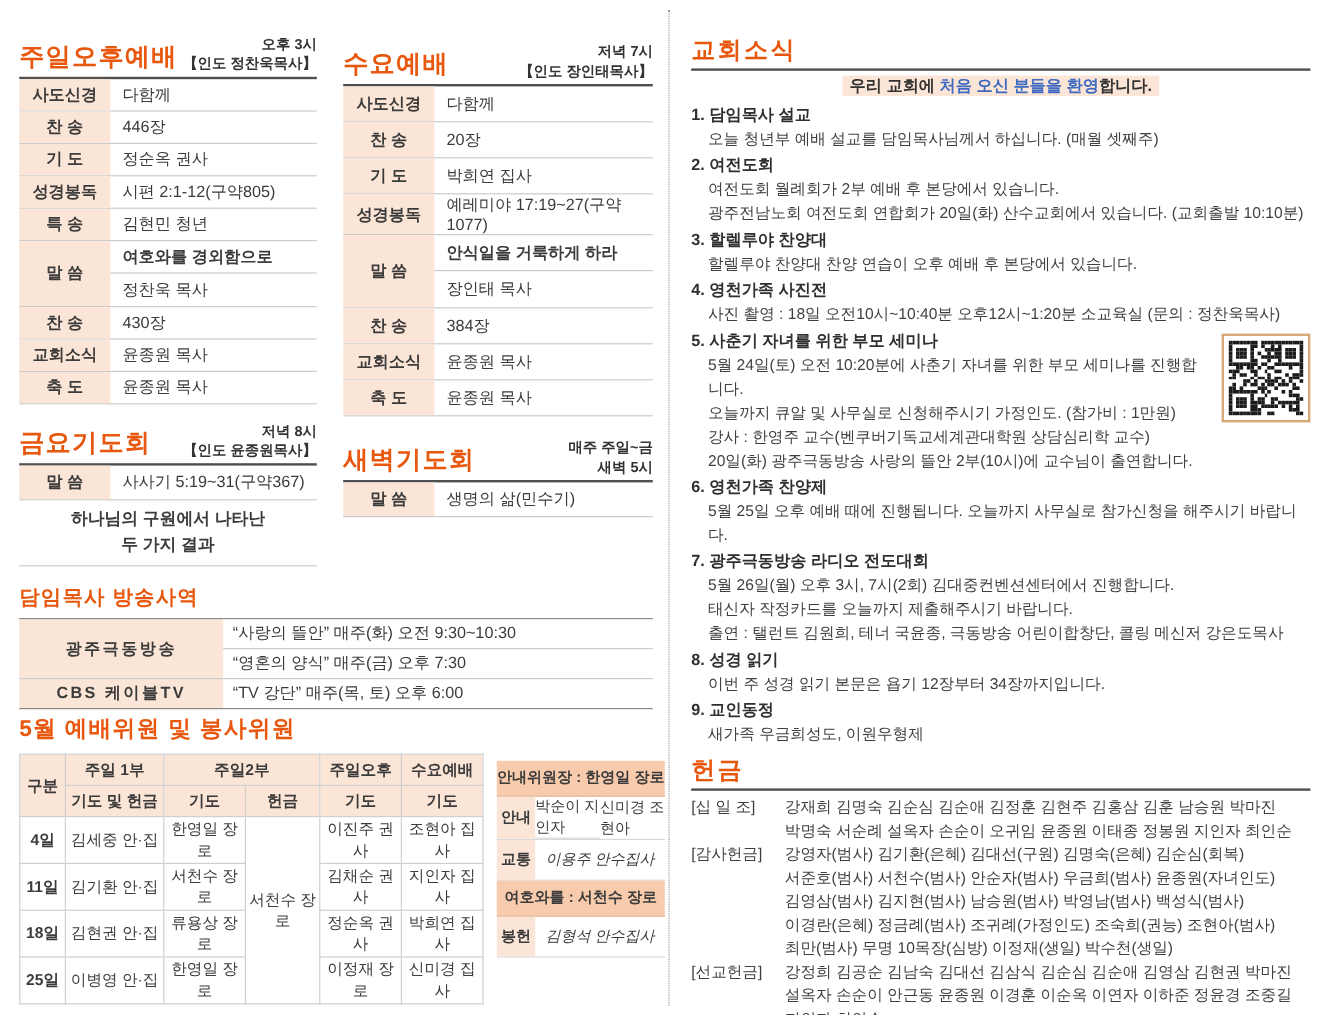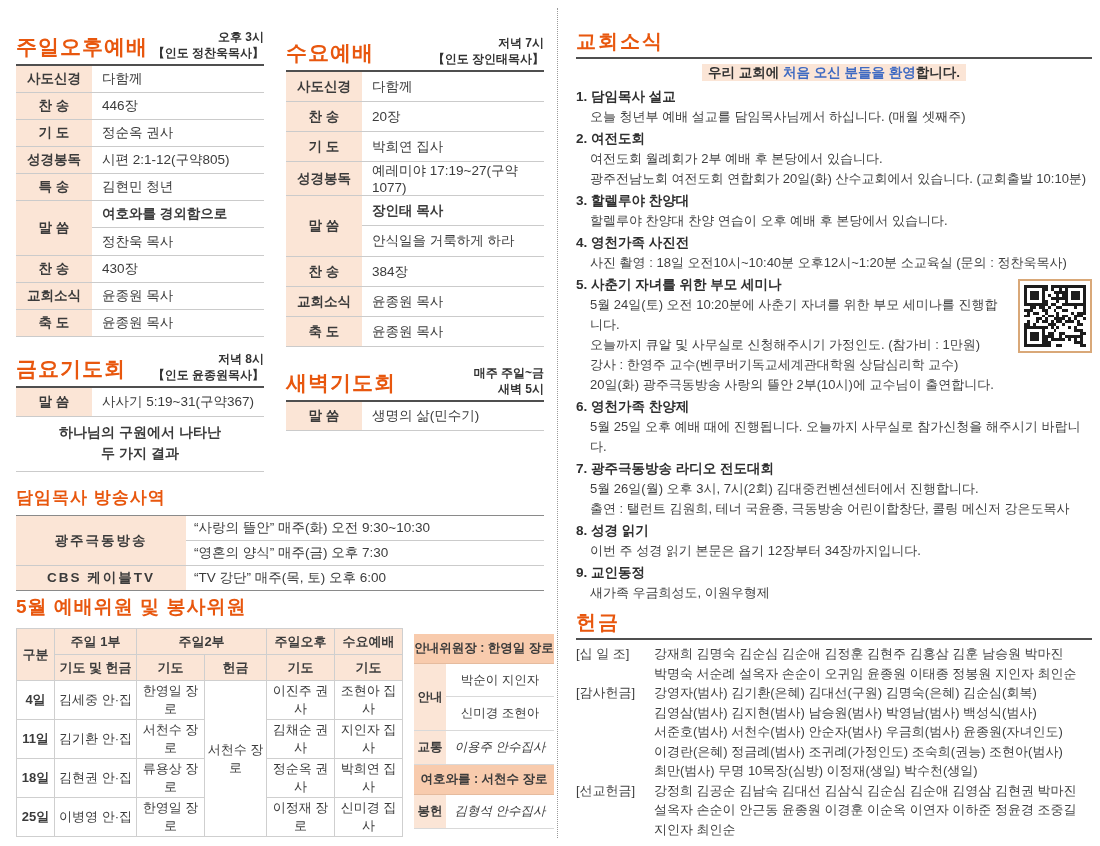--- a/index.html
+++ b/index.html
@@ -52,21 +52,21 @@
   .may td.day { font-weight:bold; }
 
   
   .ush { position:absolute; left:414px; top:634px; width:140px; font-size:12.5px; }
   .ush-head { background:#f8cbad; font-weight:bold; text-align:center; padding:6px 0;
               border-bottom:1px solid #e5bb9e; white-space:nowrap; }
   .ush-row { display:flex; align-items:stretch; border-bottom:1px solid #d9d9d9; }
   .ush-label { flex:0 0 32px; background:#fbe5d6; font-weight:bold;
                display:flex; align-items:center; justify-content:center; }
   .ush-val { flex:1; display:flex; align-items:center; justify-content:center; min-height:33px;font-style:italic; }
-  .ush-stack { flex:1; display:flex; flex-direction:column; }
+  .ush-stack { flex:1; display:flex; }
   .ush-stack > div { flex:1; min-height:33px; display:flex; align-items:center; justify-content:center; }
   .ush-stack > div:first-child { border-bottom:1px solid #d9d9d9; }
 
   
   .right { position:absolute; left:576px; top:28px; width:516px; }
   .r-title { font-size:20px; font-weight:bold; color:#e8570e; letter-spacing:2px;
              border-bottom:2px solid #4f4f4f; padding-bottom:2px; }
   .welcome { text-align:center; margin:4px 0 5px; }
   .welcome .hl { background:#fbe5d6; padding:1px 6px; font-weight:bold; font-size:13.5px; color:#333; }
   .welcome .em { color:#3f6ac2; }
@@ -160,22 +160,22 @@
         <div class="wt-label">기 도</div>
         <div class="wt-value">박희연 집사</div>
       </div>
     <div class="wt-row">
         <div class="wt-label">성경봉독</div>
         <div class="wt-value">예레미야 17:19~27(구약1077)</div>
       </div>
     <div class="wt-row">
       <div class="wt-label">말 씀</div>
       <div class="wt-stack">
+        <div>안식일을 거룩하게 하라</div>
         <div>장인태 목사</div>
-        <div>안식일을 거룩하게 하라</div>
       </div>
     </div>
     <div class="wt-row">
         <div class="wt-label">찬 송</div>
         <div class="wt-value">384장</div>
       </div>
     <div class="wt-row">
         <div class="wt-label">교회소식</div>
         <div class="wt-value">윤종원 목사</div>
       </div>
@@ -586,20 +586,21 @@
           <i style="grid-row:21;grid-column:21"></i>
         </div>
     </div>
     <div class="news-item">
       <div class="ni-title"><span>6.</span> <span>영천가족 찬양제</span></div>
       <div class="ni-line">5월 25일 오후 예배 때에 진행됩니다. 오늘까지 사무실로 참가신청을 해주시기 바랍니다.</div>
     </div>
     <div class="news-item">
       <div class="ni-title"><span>7.</span> <span>광주극동방송 라디오 전도대회</span></div>
       <div class="ni-line">5월 26일(월) 오후 3시, 7시(2회) 김대중컨벤션센터에서 진행합니다.</div>
+      <div class="ni-line">태신자 작정카드를 오늘까지 제출해주시기 바랍니다.</div>
       <div class="ni-line">출연 : 탤런트 김원희, 테너 국윤종, 극동방송 어린이합창단, 콜링 메신저 강은도목사</div>
     </div>
     <div class="news-item">
       <div class="ni-title"><span>8.</span> <span>성경 읽기</span></div>
       <div class="ni-line">이번 주 성경 읽기 본문은 욥기 12장부터 34장까지입니다.</div>
     </div>
     <div class="news-item">
       <div class="ni-title"><span>9.</span> <span>교인동정</span></div>
       <div class="ni-line">새가족 우금희성도, 이원우형제</div>
     </div>
@@ -610,22 +611,22 @@
         <div class="off-label">[십 일 조]</div>
         <div class="off-lines">
           <div>강재희 김명숙 김순심 김순애 김정훈 김현주 김홍삼 김훈 남승원 박마진</div>
           <div>박명숙 서순례 설옥자 손순이 오귀임 윤종원 이태종 정봉원 지인자 최인순</div>
         </div>
       </div>
       <div class="off-entry">
         <div class="off-label">[감사헌금]</div>
         <div class="off-lines">
           <div>강영자(범사) 김기환(은혜) 김대선(구원) 김명숙(은혜) 김순심(회복)</div>
+          <div>서준호(범사) 서천수(범사) 안순자(범사) 우금희(범사) 윤종원(자녀인도)</div>
           <div>김영삼(범사) 김지현(범사) 남승원(범사) 박영남(범사) 백성식(범사)</div>
-          <div>서준호(범사) 서천수(범사) 안순자(범사) 우금희(범사) 윤종원(자녀인도)</div>
           <div>이경란(은혜) 정금례(범사) 조귀례(가정인도) 조숙희(권능) 조현아(범사)</div>
           <div>최만(범사) 무명 10목장(심방) 이정재(생일) 박수천(생일)</div>
         </div>
       </div>
       <div class="off-entry">
         <div class="off-label">[선교헌금]</div>
         <div class="off-lines">
           <div>강정희 김공순 김남숙 김대선 김삼식 김순심 김순애 김영삼 김현권 박마진</div>
           <div>설옥자 손순이 안근동 윤종원 이경훈 이순옥 이연자 이하준 정윤경 조중길</div>
           <div>지인자 최인순</div>

